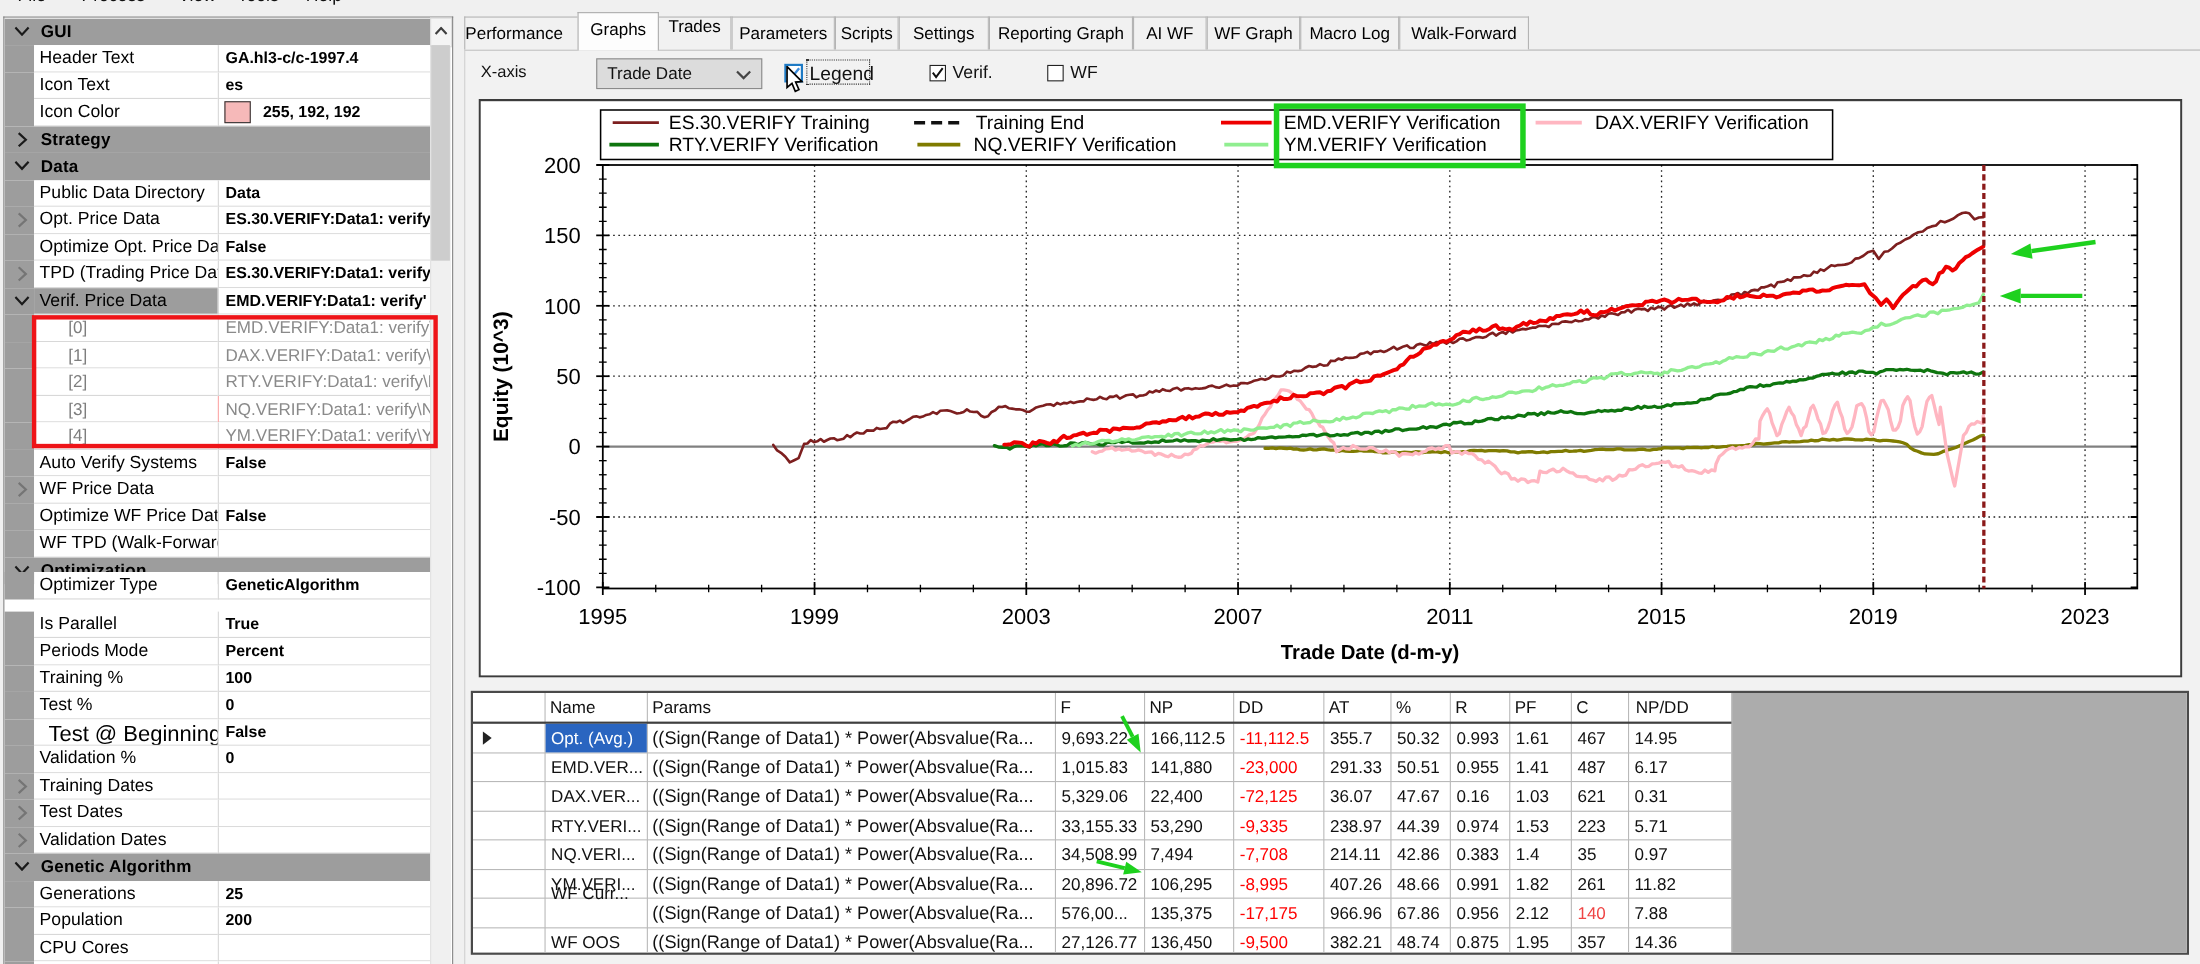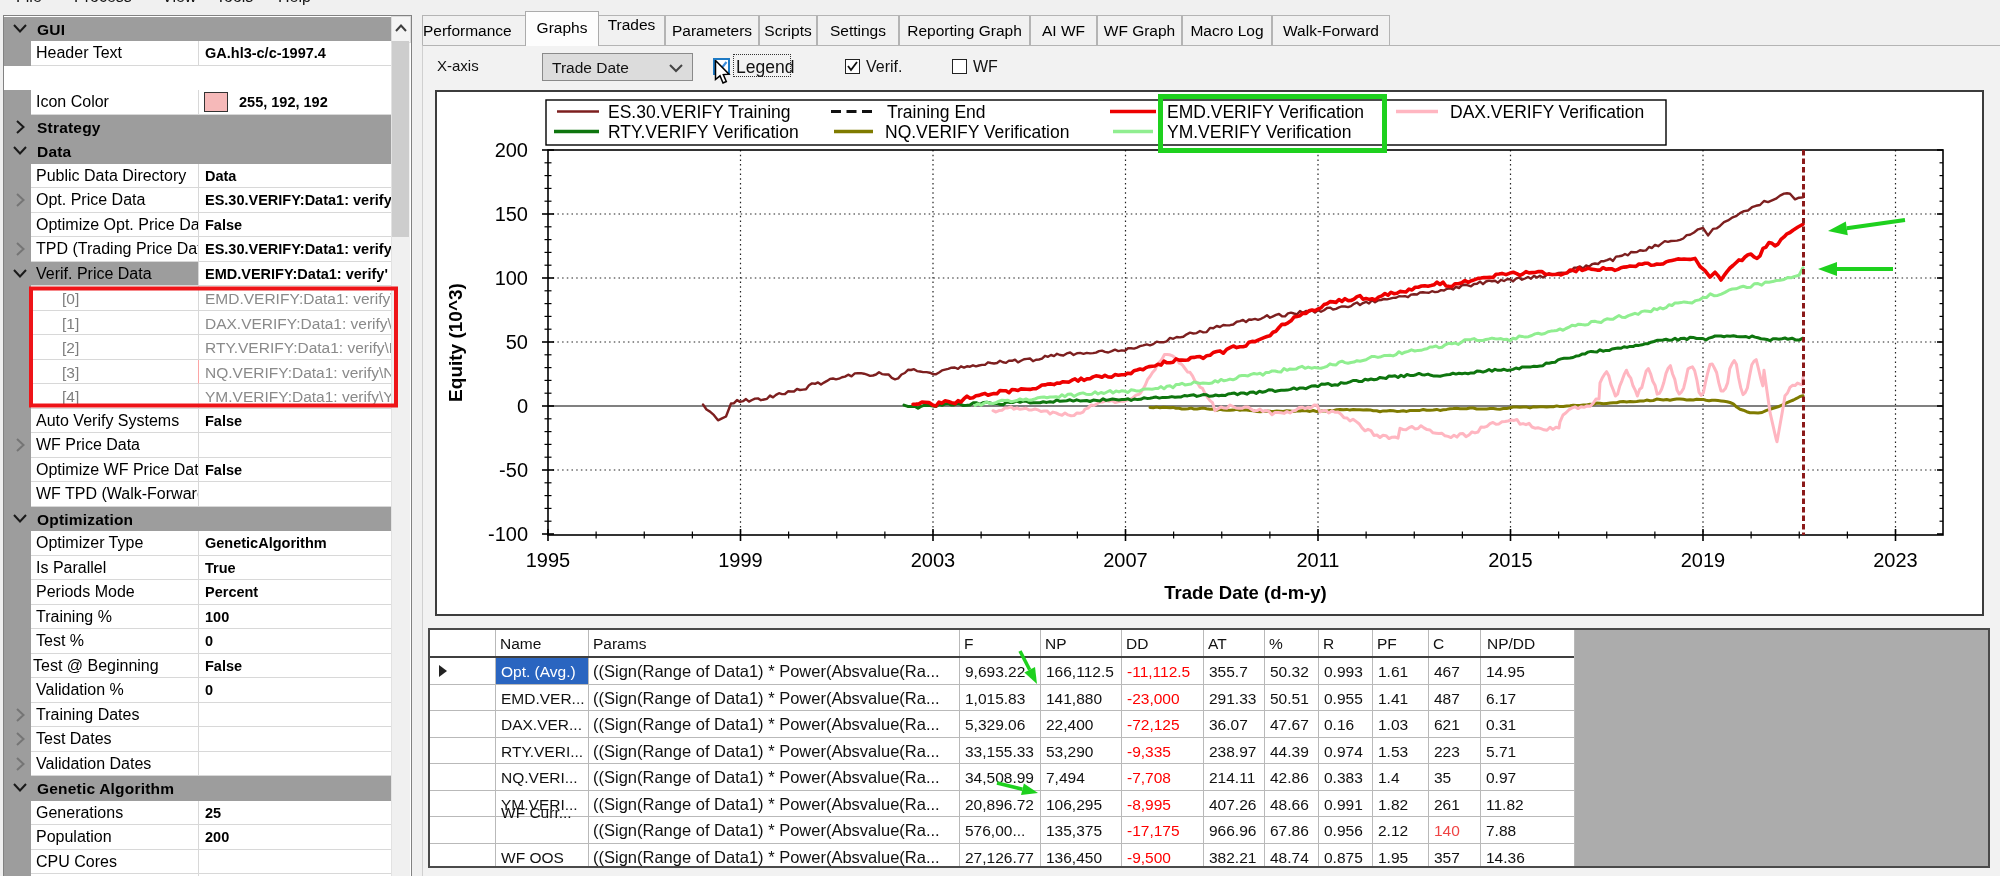--- a/index.html
+++ b/index.html
@@ -22,20 +22,29 @@
     </div>
     <div style="position:absolute;left:0;top:25.0px;width:387px;height:24.5px">
       <div style="position:absolute;left:0;top:0;width:27px;height:24.5px;background:#9d9d9d"></div>
       <div style="position:absolute;left:27px;top:0;width:167px;height:23.5px;background:#fff;border-bottom:1px solid #d8d8d8;overflow:hidden">
         <span style="position:absolute;left:5px;top:3px;font-size:16px;color:#000;white-space:nowrap">Header Text</span>
       </div>
       <div style="position:absolute;left:194px;top:0;width:193px;height:23.5px;background:#fff;border-bottom:1px solid #d8d8d8;border-left:1px solid #d8d8d8;overflow:hidden">
         <span style="position:absolute;left:6px;top:4px;font-size:14.5px;font-weight:bold;color:#000;white-space:nowrap">GA.hl3-c/c-1997.4</span>
       </div>
     </div>
+    <div style="position:absolute;left:0;top:49.5px;width:387px;height:24.5px">
+      <div style="position:absolute;left:0;top:0;width:27px;height:24.5px;background:#9d9d9d"></div>
+      <div style="position:absolute;left:27px;top:0;width:167px;height:23.5px;background:#fff;border-bottom:1px solid #d8d8d8;overflow:hidden">
+        <span style="position:absolute;left:5px;top:3px;font-size:16px;color:#000;white-space:nowrap">Icon Text</span>
+      </div>
+      <div style="position:absolute;left:194px;top:0;width:193px;height:23.5px;background:#fff;border-bottom:1px solid #d8d8d8;border-left:1px solid #d8d8d8;overflow:hidden">
+        <span style="position:absolute;left:6px;top:4px;font-size:14.5px;font-weight:bold;color:#000;white-space:nowrap">es</span>
+      </div>
+    </div>
     <div style="position:absolute;left:0;top:74.0px;width:387px;height:24.5px">
       <div style="position:absolute;left:0;top:0;width:27px;height:24.5px;background:#9d9d9d"></div>
       <div style="position:absolute;left:27px;top:0;width:167px;height:23.5px;background:#fff;border-bottom:1px solid #d8d8d8">
         <span style="position:absolute;left:5px;top:3px;font-size:16px;color:#000">Icon Color</span>
       </div>
       <div style="position:absolute;left:194px;top:0;width:193px;height:23.5px;background:#fff;border-bottom:1px solid #d8d8d8;border-left:1px solid #d8d8d8">
         <div style="position:absolute;left:5px;top:2px;width:22px;height:18px;background:#f6b9b9;border:1px solid #333"></div>
         <span style="position:absolute;left:40px;top:4px;font-size:14.5px;font-weight:bold;color:#000">255, 192, 192</span>
       </div>
     </div>
@@ -188,21 +197,21 @@
       <div style="position:absolute;left:194px;top:0;width:193px;height:23.5px;background:#fff;border-bottom:1px solid #d8d8d8;border-left:1px solid #d8d8d8;overflow:hidden">
         <span style="position:absolute;left:6px;top:4px;font-size:14.5px;font-weight:bold;color:#000;white-space:nowrap"></span>
       </div>
     </div>
     <div style="position:absolute;left:0;top:490.5px;width:387px;height:24.5px;background:#9d9d9d">
       <svg style="position:absolute;left:9px;top:6px" width="15" height="15">
         <path d="M1 2 L7 8.5 L13 2" stroke="#1a1a1a" stroke-width="2" fill="none"></path>
       </svg>
       <span style="position:absolute;left:33px;top:4px;font-weight:bold;font-size:15.5px;letter-spacing:.2px;color:#000">Optimization</span>
     </div>
-    <div style="position:absolute;left:0;top:515.0px;width:387px;height:38px">
+    <div style="position:absolute;left:0;top:504px;width:387px;height:38px">
       <div style="position:absolute;left:0;top:0;width:27px;height:24.5px;background:#9d9d9d"></div>
       <div style="position:absolute;left:27px;top:0;width:167px;height:23.5px;background:#fff;border-bottom:1px solid #d8d8d8;overflow:hidden">
         <span style="position:absolute;left:5px;top:3px;font-size:16px;color:#000;white-space:nowrap">Optimizer Type</span>
       </div>
       <div style="position:absolute;left:194px;top:0;width:193px;height:23.5px;background:#fff;border-bottom:1px solid #d8d8d8;border-left:1px solid #d8d8d8;overflow:hidden">
         <span style="position:absolute;left:6px;top:4px;font-size:14.5px;font-weight:bold;color:#000;white-space:nowrap">GeneticAlgorithm</span>
       </div>
     </div>
     <div style="position:absolute;left:0;top:564.0px;width:387px;height:24.5px">
       <div style="position:absolute;left:0;top:0;width:27px;height:24.5px;background:#9d9d9d"></div>
@@ -236,21 +245,21 @@
       <div style="position:absolute;left:27px;top:0;width:167px;height:23.5px;background:#fff;border-bottom:1px solid #d8d8d8;overflow:hidden">
         <span style="position:absolute;left:5px;top:3px;font-size:16px;color:#000;white-space:nowrap">Test %</span>
       </div>
       <div style="position:absolute;left:194px;top:0;width:193px;height:23.5px;background:#fff;border-bottom:1px solid #d8d8d8;border-left:1px solid #d8d8d8;overflow:hidden">
         <span style="position:absolute;left:6px;top:4px;font-size:14.5px;font-weight:bold;color:#000;white-space:nowrap">0</span>
       </div>
     </div>
     <div style="position:absolute;left:0;top:637.5px;width:387px;height:24.5px">
       <div style="position:absolute;left:0;top:0;width:27px;height:24.5px;background:#9d9d9d"></div>
       <div style="position:absolute;left:27px;top:0;width:167px;height:23.5px;background:#fff;border-bottom:1px solid #d8d8d8;overflow:hidden">
-        <span style="position:absolute;left:2px;top:3px;font-size:16px;color:#000;white-space:nowrap">Test @ Beginning</span>
+        <span style="position:absolute;left:13px;top:3px;font-size:20px;color:#000;white-space:nowrap">Test @ Beginning</span>
       </div>
       <div style="position:absolute;left:194px;top:0;width:193px;height:23.5px;background:#fff;border-bottom:1px solid #d8d8d8;border-left:1px solid #d8d8d8;overflow:hidden">
         <span style="position:absolute;left:6px;top:4px;font-size:14.5px;font-weight:bold;color:#000;white-space:nowrap">False</span>
       </div>
     </div>
     <div style="position:absolute;left:0;top:662.0px;width:387px;height:24.5px">
       <div style="position:absolute;left:0;top:0;width:27px;height:24.5px;background:#9d9d9d"></div>
       <div style="position:absolute;left:27px;top:0;width:167px;height:23.5px;background:#fff;border-bottom:1px solid #d8d8d8;overflow:hidden">
         <span style="position:absolute;left:5px;top:3px;font-size:16px;color:#000;white-space:nowrap">Validation %</span>
       </div>

